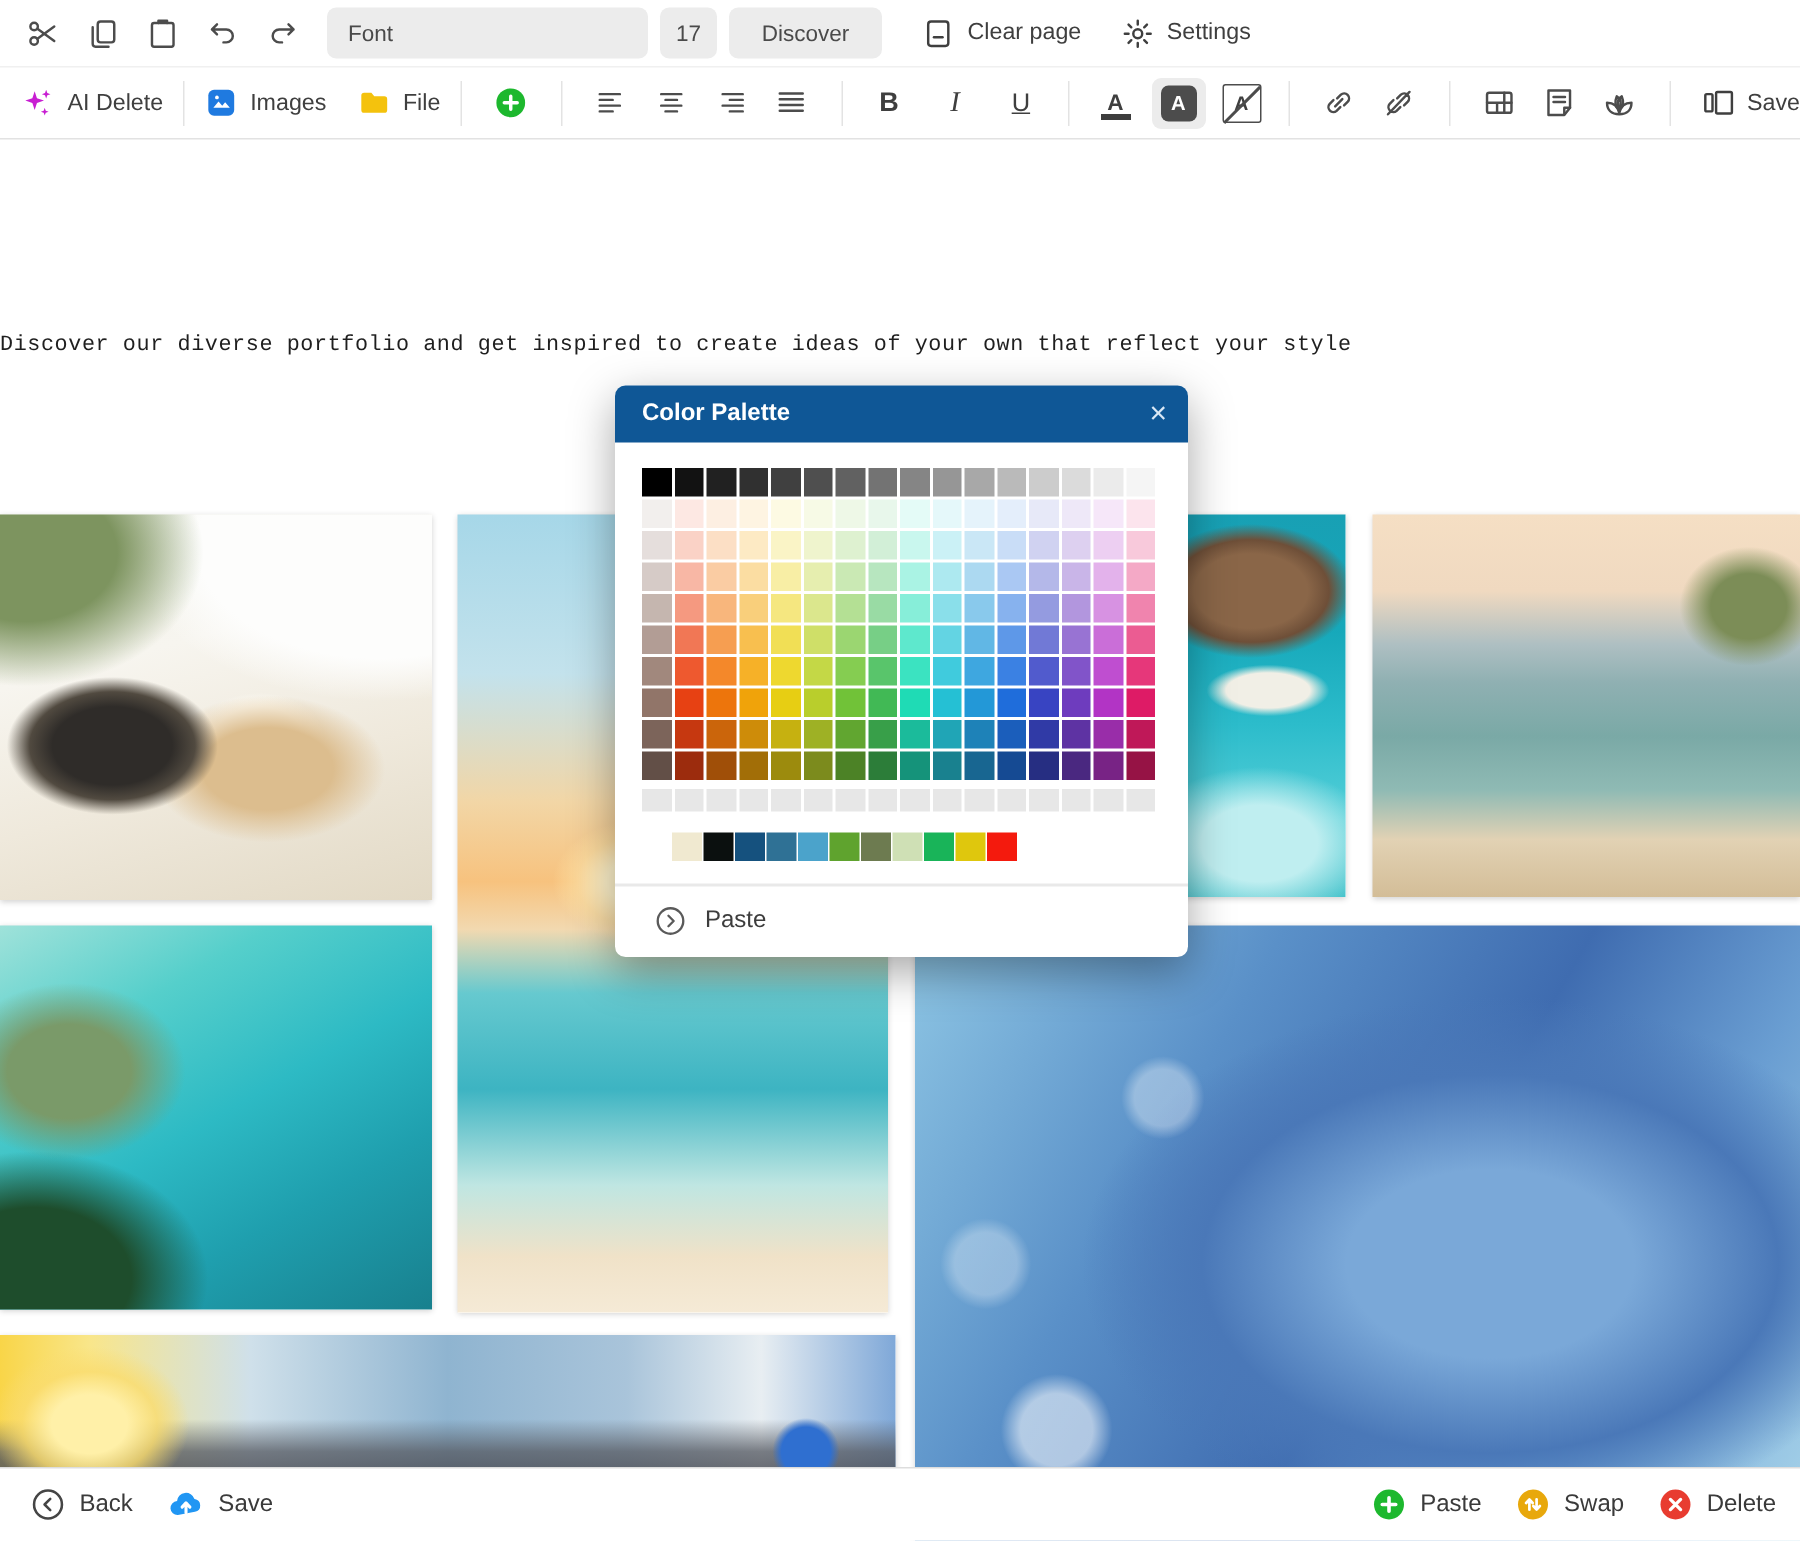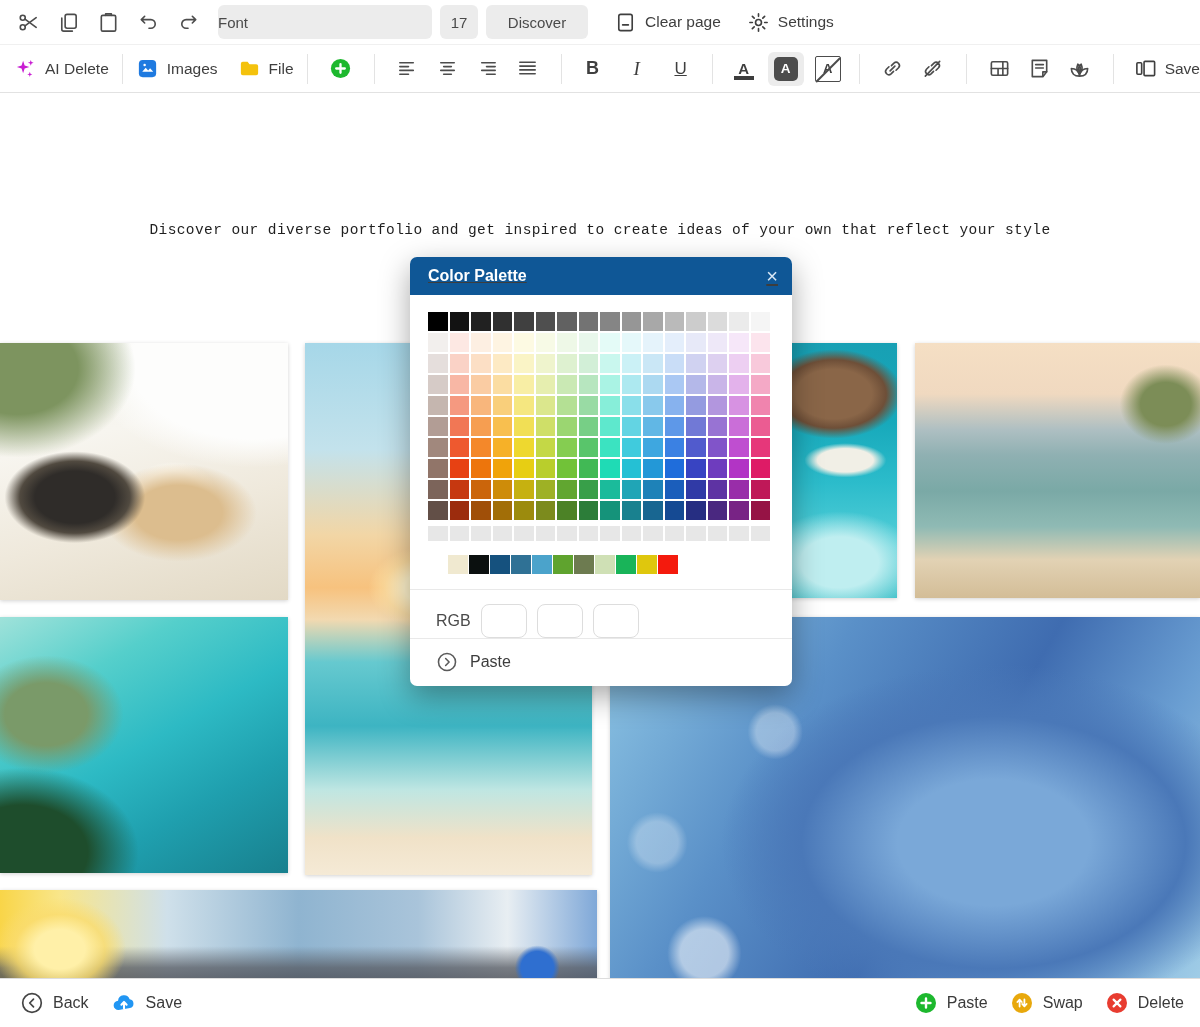--- a/index.html
+++ b/index.html
@@ -12,21 +12,21 @@
               align-items:center; padding-left:8px; background:#fff; z-index:30; }
   .toolbar2 { position:absolute; top:44px; left:0; right:0; height:49px; display:flex;
               align-items:center; padding-left:14px; background:#fff;
               border-top:1px solid #f0f0f0; border-bottom:1px solid #e2e2e2; z-index:30; overflow:hidden; }
   .ibtn { display:flex; align-items:center; justify-content:center; width:40px; height:38px;
           color:#4c4c4c; cursor:pointer; background:none; border:none; }
   .ibtn svg, .lbtn svg { width:23px; height:23px; }
   svg.ln { fill:none; stroke:currentColor; stroke-width:1.7; stroke-linecap:round; stroke-linejoin:round; }
   .pill { height:34px; background:#ececec; border-radius:6px; display:flex; align-items:center;
           font-size:15px; color:#4a4a4a; border:none; cursor:pointer; }
-  .pill.font { width:214px; margin-left:10px; padding-left:0; }
+  .pill.font { width:214px; margin-left:10px; padding-left:14px; }
   .pill.size { width:38px; margin-left:8px; justify-content:center; }
   .pill.style { width:102px; margin-left:8px; justify-content:center; }
   .lbtn { display:flex; align-items:center; gap:8px; font-size:15.5px; color:#3f3f3f;
           background:none; border:none; cursor:pointer; white-space:nowrap; }
   .t1gap { margin-left:26px; }
   .vdiv { width:1px; height:30px; background:#e3e3e3; margin:0 13px; flex:0 0 1px; }
 
   .txtbtn { display:flex; align-items:center; justify-content:center; width:36px; height:38px;
             background:none; border:none; cursor:pointer; color:#3f3f3f; }
   .bB { font-weight:bold; font-size:18px; }
@@ -41,21 +41,21 @@
   .aClear { position:relative; width:26px; height:26px; border:1.6px solid #4c4c4c; border-radius:2px;
             display:flex; align-items:center; justify-content:center; font-size:13px; font-weight:bold; }
   .aClear .slash { position:absolute; width:34px; height:1.7px; background:#4c4c4c;
                    transform:rotate(-45deg); left:-5px; top:12px; }
   .artGroup { margin-left:auto; display:flex; align-items:center; gap:8px; }
 
   
   .canvas { position:absolute; top:94px; left:0; right:0; bottom:0; background:#fff; }
   .page-title { position:absolute; top:32px; left:0; width:100%; text-align:center;
                 font-size:64px; font-weight:200; letter-spacing:14px; color:#262626; }
-  .page-sub { position:absolute; top:128px; left:0; width:100%; text-align:center;
+  .page-sub { position:absolute; top:128px; left:0; width:100%; text-align:left;
               font-family:"Liberation Mono", monospace; font-size:14.5px; letter-spacing:0.4px; color:#1f1f1f; }
 
   .photo { position:absolute; box-shadow:0 1px 4px rgba(0,0,0,.18); }
   .photo[data-name="desk-workspace-photo"] { left:0px; top:249px; width:288px; height:257px;
     background:
       radial-gradient(95px 62px at 26% 60%, #2f2c29 0 42%, #514a40 58%, transparent 74%),
       radial-gradient(115px 72px at 62% 66%, #dcbd8e 0 38%, transparent 68%),
       radial-gradient(60px 42px at 60% 58%, #fdfbf4 0 50%, transparent 72%),
       radial-gradient(160px 120px at 6% 10%, #7d945f 0 38%, transparent 74%),
       radial-gradient(210px 130px at 88% 8%, #fdfdfc 0 58%, transparent 80%),
@@ -93,21 +93,21 @@
       radial-gradient(90px 70px at 10% 55%, #fff0a8 0 28%, rgba(250,220,110,.8) 50%, transparent 74%),
       radial-gradient(34px 34px at 90% 72%, #2f6fd0 0 48%, transparent 66%),
       linear-gradient(180deg, rgba(0,0,0,0) 52%, rgba(88,92,100,.78) 72%, rgba(66,68,76,.9) 100%),
       linear-gradient(90deg, #f9d548 0%, #f9e68a 10%, #cfe0ea 28%, #8fb4d0 50%, #a9c4da 70%,
         #e8eef2 85%, #7fa8d8 100%); }
 
   
   .dialog { position:absolute; left:410px; top:163px; width:382px; border-radius:7px;
             background:#fff; box-shadow:0 10px 30px rgba(0,0,0,.35); z-index:40; }
   .dlg-head { height:38px; background:#0f5796; border-radius:7px 7px 0 0; display:flex;
-              align-items:center; padding:0 14px 0 18px;text-decoration:underline; }
+              align-items:center; padding:0 14px 0 18px; }
   .dlg-title { color:#fff; font-size:16px; font-weight:bold; }
   .dlg-close { margin-left:auto; background:none; border:none; color:#d9e8f6; font-size:20px;
                cursor:pointer; line-height:1; }
   .pal-grid { display:grid; grid-template-columns:repeat(16,19.5px); gap:2px; margin:17px 18px 0; }
   .pal-grid .sw { width:19.5px; height:19px; }
   .pal-ph { display:grid; grid-template-columns:repeat(16,19.5px); gap:2px; margin:6px 18px 0; }
   .pal-ph .sw { width:19.5px; height:15px; }
   .recent { display:flex; gap:1px; margin:14px 0 0 38px; }
   .recent .sw { width:20px; height:19px; }
   .dlg-sec { border-top:1px solid #e9e9e9; margin-top:15px; }
@@ -516,26 +516,20 @@
           <div class="sw" data-name="palette-swatch" style="background: rgb(47, 113, 149);"></div>
           <div class="sw" data-name="palette-swatch" style="background: rgb(75, 163, 203);"></div>
           <div class="sw" data-name="palette-swatch" style="background: rgb(95, 163, 46);"></div>
           <div class="sw" data-name="palette-swatch" style="background: rgb(109, 123, 80);"></div>
           <div class="sw" data-name="palette-swatch" style="background: rgb(207, 224, 181);"></div>
           <div class="sw" data-name="palette-swatch" style="background: rgb(25, 180, 89);"></div>
           <div class="sw" data-name="palette-swatch" style="background: rgb(223, 199, 13);"></div>
           <div class="sw" data-name="palette-swatch" style="background: rgb(244, 26, 13);"></div>
         </div>
       <div class="dlg-sec" data-name="divider"></div>
-      <div class="rgb-row" data-name="rgb-row">
-        <span class="rgb-label" data-name="rgb-label">RGB</span>
-        <input class="rgb-input" data-name="rgb-r-input" value="" style="">
-        <input class="rgb-input" data-name="rgb-g-input" value="" style="">
-        <input class="rgb-input" data-name="rgb-b-input" value="" style="">
-      </div>
       <button class="paste-row" data-name="paste-color-button">
         <svg class="ln" viewBox="0 0 24 24" style="width:22px;height:22px;color:#5a5a5a;" data-name="chevron-right-circle-icon">
           <circle cx="12" cy="12" r="9.3"></circle>
             <path d="M10.5 8.2 L14.3 12 L10.5 15.8"></path>
           </svg>
         <span data-name="paste-color-label">Paste</span>
       </button>
     </div>
   </div>
 

